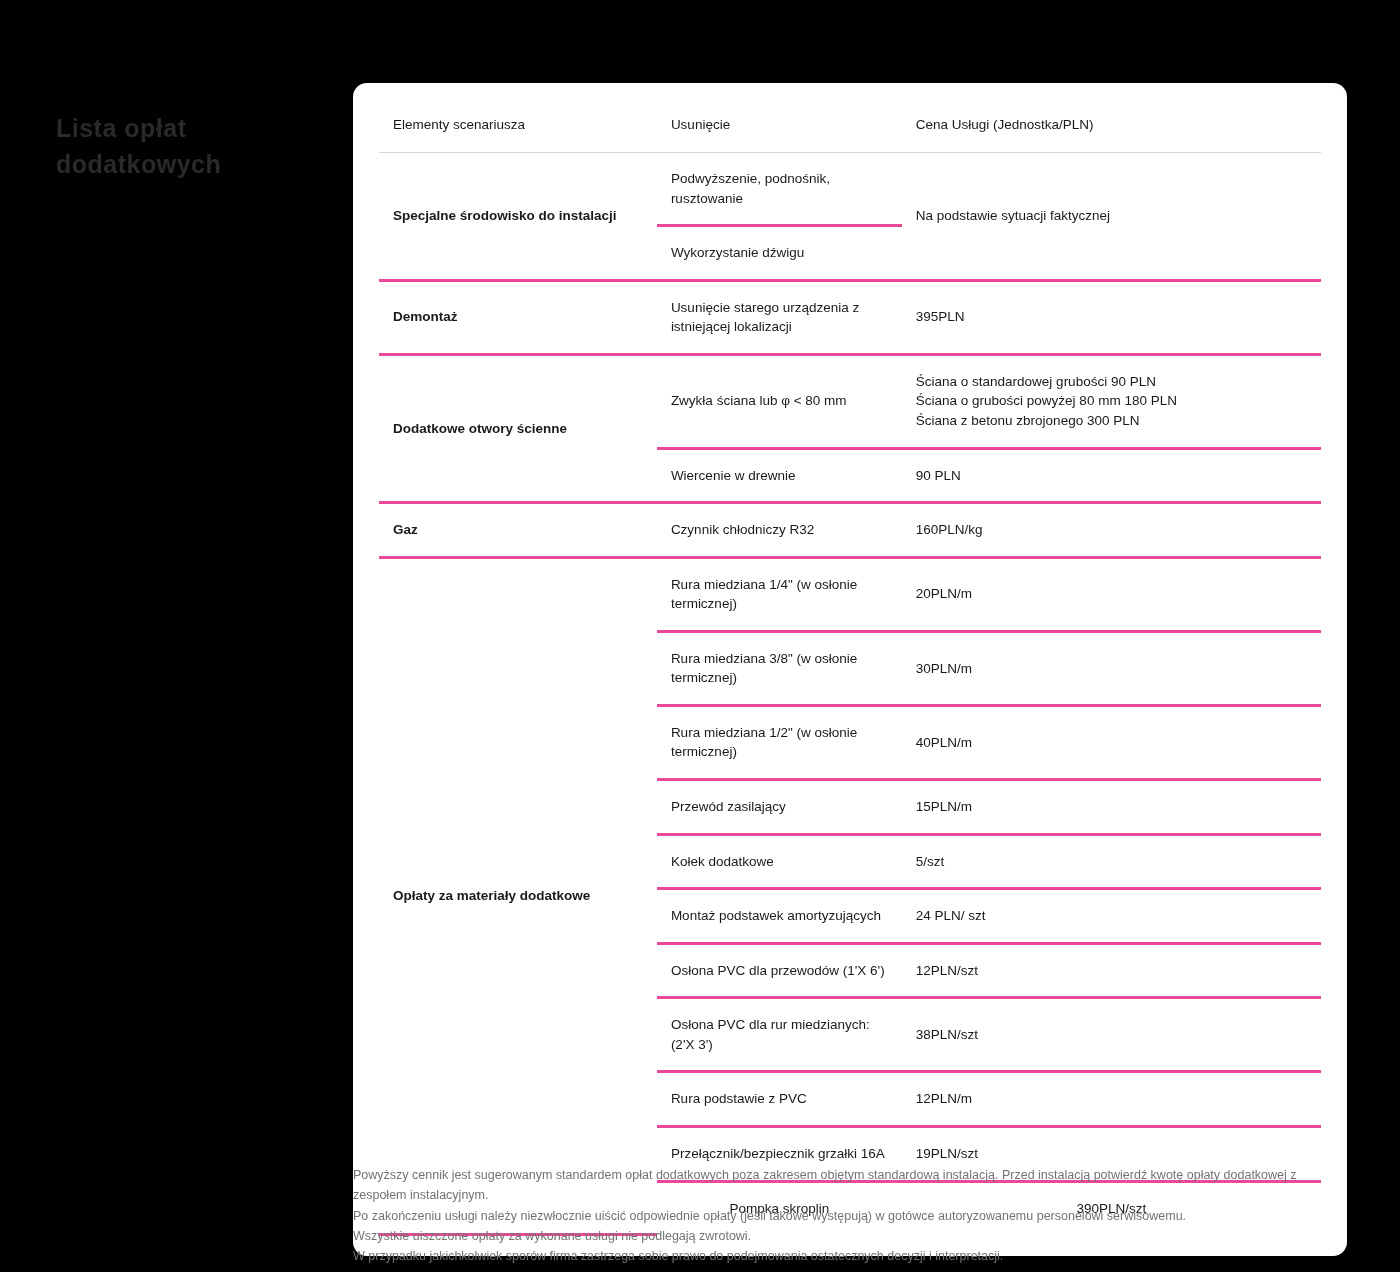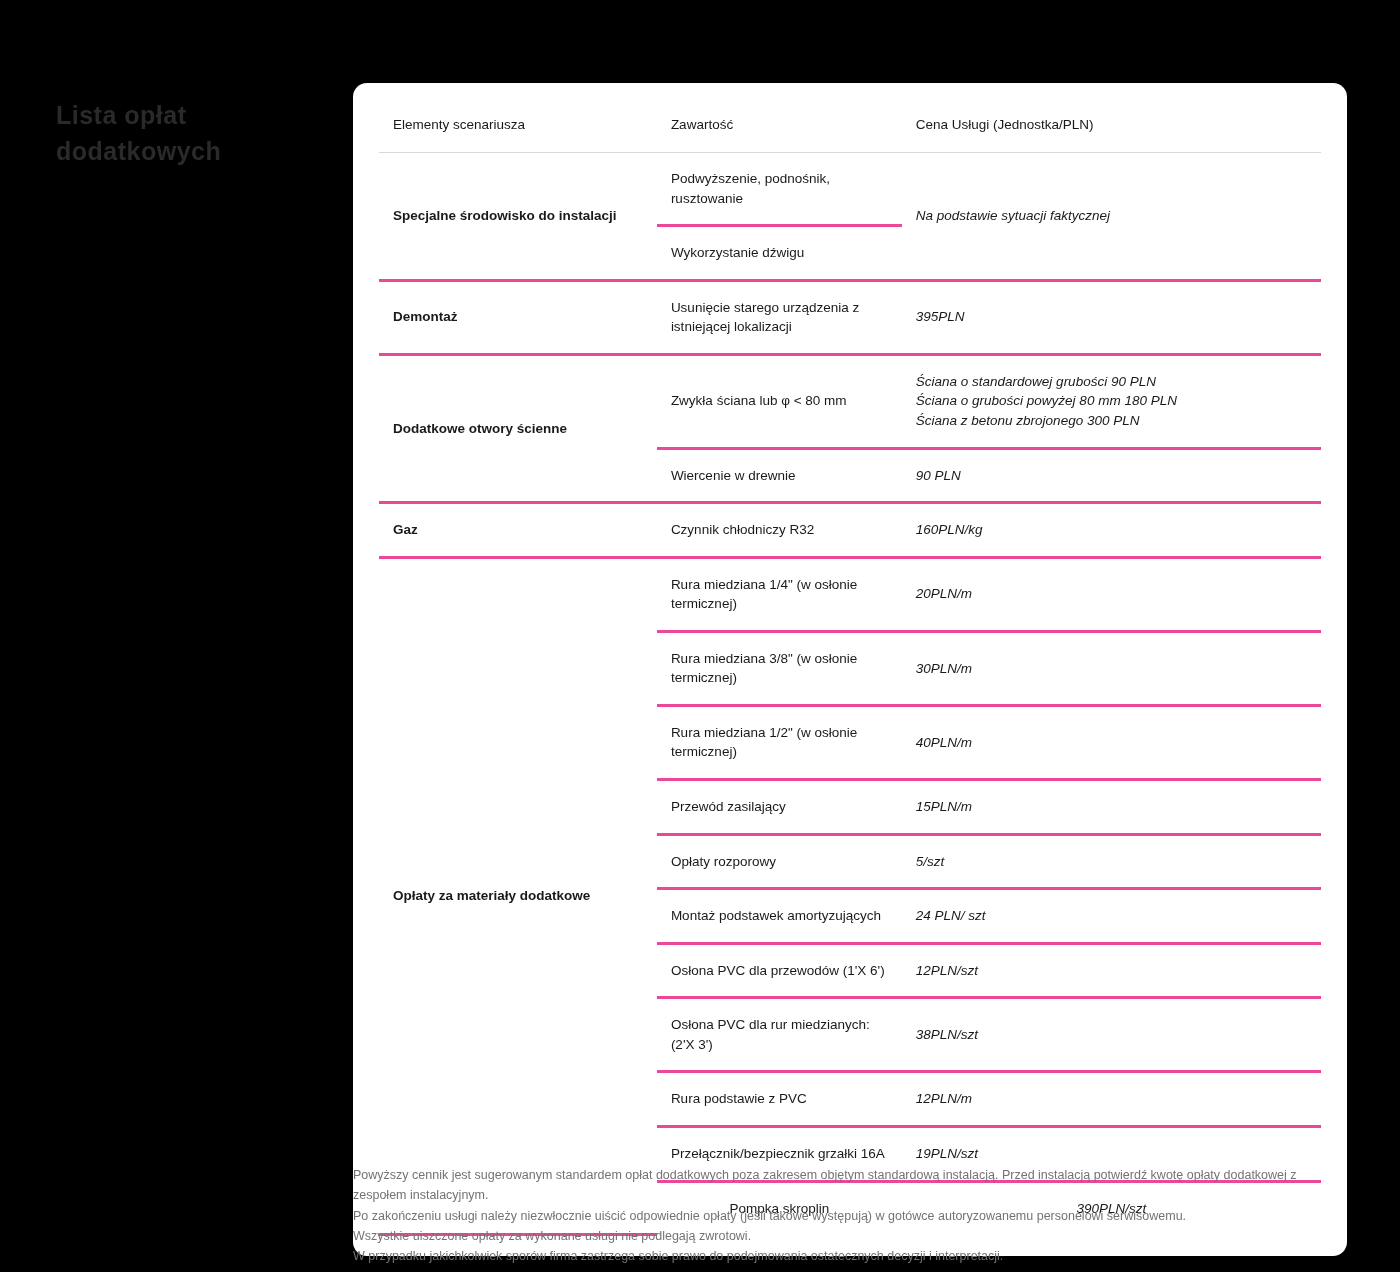--- a/index.html
+++ b/index.html
@@ -14,21 +14,21 @@
   }
   .page {
     position: relative;
     width: 1400px;
     height: 1272px;
     background: #000000;
   }
   .side-title {
     position: absolute;
     left: 56px;
-    top: 97px;
+    top: 110px;
     width: 280px;
     color: #2a2a2a;
     font-size: 25px;
     font-weight: bold;
     line-height: 1.45;
     letter-spacing: 0.5px;
     white-space: pre-line;
   }
   .card {
     position: absolute;
@@ -64,21 +64,21 @@
     padding: 16px 14px;
     vertical-align: middle;
     border-bottom: 3px solid #ec4899;
   }
   td.group {
     vertical-align: middle;
     border-bottom: 1px solid #d8d8d8;
     font-weight: bold;
   }
   tr:last-child td { border-bottom: none; text-align: center; }
-  .price-multi { white-space: pre-line; font-style: italic; }
+  .price-multi { white-space: pre-line; }
   .footnotes {
     position: absolute;
     left: 353px;
     top: 1165px;
     width: 990px;
     color: #737373;
     font-size: 12.5px;
     line-height: 1.62;
     white-space: pre-line;
   }
@@ -94,21 +94,21 @@
   <div class="card">
     <table class="fees">
       <colgroup>
         <col class="c1">
           <col class="c2">
           <col class="c3">
       </colgroup>
       <thead>
         <tr>
           <th>Elementy scenariusza</th>
-          <th>Zawartość</th>
+          <th>Usunięcie</th>
           <th>Cena Usługi (Jednostka/PLN)</th>
         </tr>
       </thead>
       <tbody id="fees-body">
           <tr>
             <td class="group" rowspan="2">Specjalne środowisko do instalacji</td>
             <td>Podwyższenie, podnośnik, rusztowanie</td>
             <td class="price-multi" rowspan="2">Na podstawie sytuacji faktycznej</td>
           </tr>
           <tr>
@@ -146,21 +146,21 @@
           </tr>
           <tr>
             <td>Rura miedziana 1/2" (w osłonie termicznej)</td>
             <td class="price-multi" rowspan="1">40PLN/m</td>
           </tr>
           <tr>
             <td>Przewód zasilający</td>
             <td class="price-multi" rowspan="1">15PLN/m</td>
           </tr>
           <tr>
-            <td>Opłaty rozporowy</td>
+            <td>Kołek dodatkowe</td>
             <td class="price-multi" rowspan="1">5/szt</td>
           </tr>
           <tr>
             <td>Montaż podstawek amortyzujących</td>
             <td class="price-multi" rowspan="1">24 PLN/ szt</td>
           </tr>
           <tr>
             <td>Osłona PVC dla przewodów (1'X 6')</td>
             <td class="price-multi" rowspan="1">12PLN/szt</td>
           </tr>

